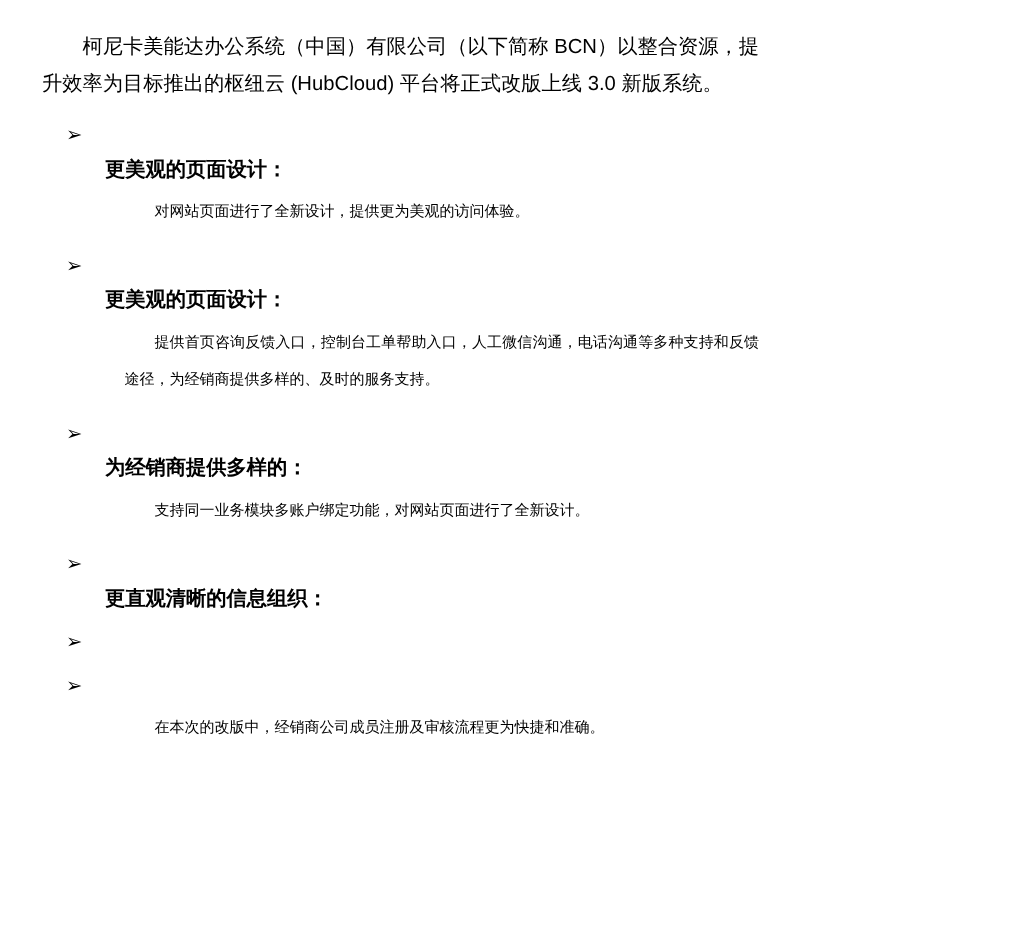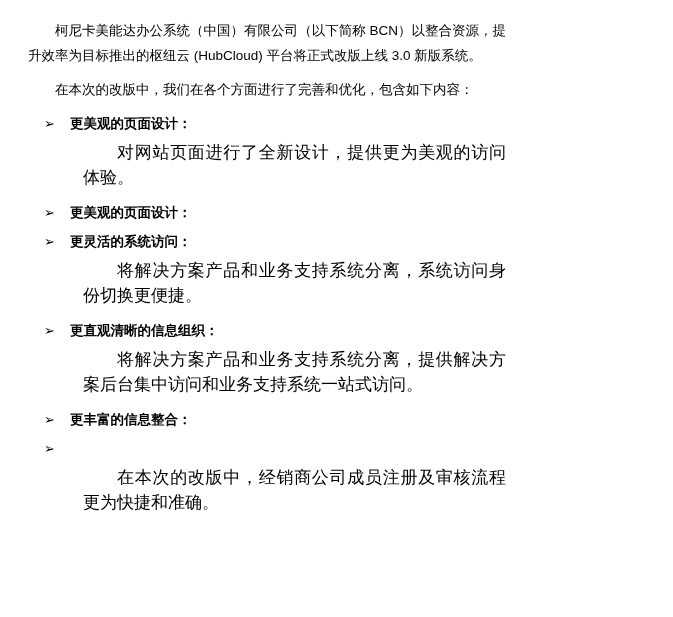--- a/index.html
+++ b/index.html
@@ -41,78 +41,77 @@
     font-size: 13px;
     line-height: 25px;
     width: 26px;
     flex: 0 0 26px;
     color: #000;
   }
   .bullet-text {
     font-size: 13.5px;
     line-height: 25px;
     font-weight: bold;
+    margin-top: 23px;
   }
   .sub-para {
-    font-size: 17px;
+    font-size: 10px;
     line-height: 25px;
     text-align: justify;
     text-justify: inter-ideograph;
     margin: 0 0 10px 0;
     padding-left: 55px;
     text-indent: 2em;
   }
   .block {
     margin-bottom: 2px;
   }
 </style>
 </head>
 <body>
 
 <div class="page">
 
   <p class="para indent">柯尼卡美能达办公系统（中国）有限公司（以下简称 BCN）以整合资源，提升效率为目标推出的枢纽云 (HubCloud) 平台将正式改版上线 3.0 新版系统。</p>
 
-  <p class="para indent">在本次的改版中，我们在各个方面进行了完善和优化，包含如下内容：</p>
 
   <div class="block">
     <div class="bullet-row">
       <span class="bullet-mark">➢</span>
       <span class="bullet-text">更美观的页面设计：</span>
     </div>
     <p class="sub-para">对网站页面进行了全新设计，提供更为美观的访问体验。</p>
   </div>
 
   <div class="block">
     <div class="bullet-row">
       <span class="bullet-mark">➢</span>
       <span class="bullet-text">更美观的页面设计：</span>
     </div>
+    <p class="sub-para">提供首页咨询反馈入口，控制台工单帮助入口，人工微信沟通，电话沟通等多种支持和反馈途径，为经销商提供多样的、及时的服务支持。</p>
   </div>
 
   <div class="block">
     <div class="bullet-row">
       <span class="bullet-mark">➢</span>
-      <span class="bullet-text">更灵活的系统访问：</span>
+      <span class="bullet-text">为经销商提供多样的：</span>
     </div>
-    <p class="sub-para">将解决方案产品和业务支持系统分离，系统访问身份切换更便捷。</p>
+    <p class="sub-para">支持同一业务模块多账户绑定功能，对网站页面进行了全新设计。</p>
   </div>
 
   <div class="block">
     <div class="bullet-row">
       <span class="bullet-mark">➢</span>
       <span class="bullet-text">更直观清晰的信息组织：</span>
     </div>
-    <p class="sub-para">将解决方案产品和业务支持系统分离，提供解决方案后台集中访问和业务支持系统一站式访问。</p>
   </div>
 
   <div class="block">
     <div class="bullet-row">
       <span class="bullet-mark">➢</span>
-      <span class="bullet-text">更丰富的信息整合：</span>
     </div>
   </div>
 
   <div class="block">
     <div class="bullet-row">
       <span class="bullet-mark">➢</span>
     </div>
     <p class="sub-para">在本次的改版中，经销商公司成员注册及审核流程更为快捷和准确。</p>
   </div>
 

